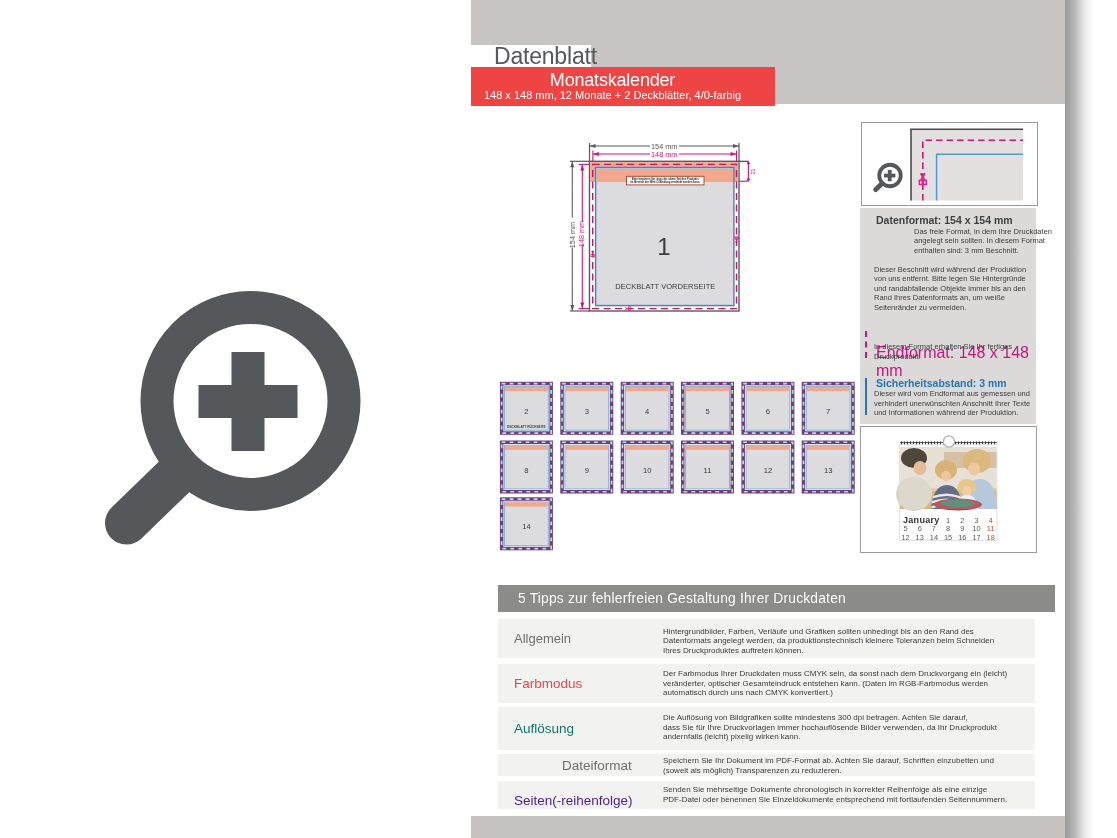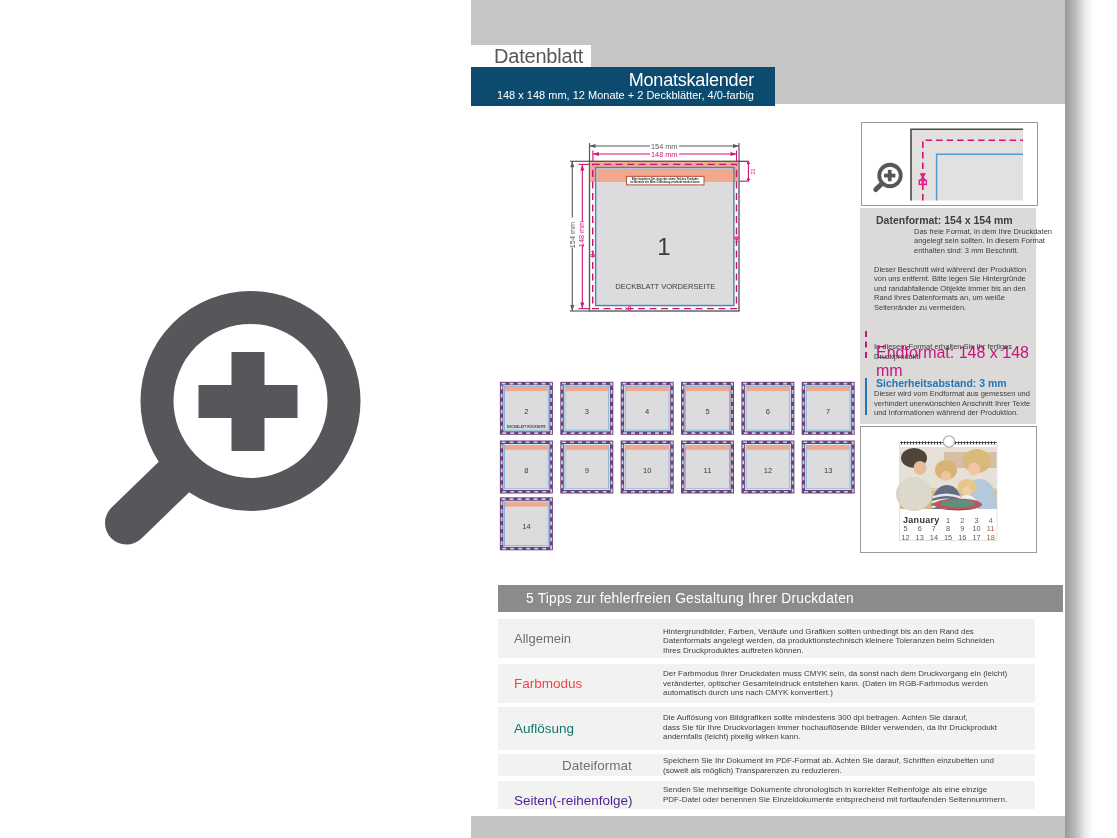--- a/index.html
+++ b/index.html
@@ -5,23 +5,23 @@
 <style>
   html,body{margin:0;padding:0;}
   body{width:1117px;height:838px;background:#fff;font-family:"Liberation Sans",sans-serif;position:relative;overflow:hidden;}
   .abs{position:absolute;}
 </style>
 </head>
 <body>
 
 <div class="abs" style="left:471px;top:0;width:594px;height:104px;background:#c6c5c3;"></div>
 
-<div class="abs" style="left:471px;top:45px;width:97px;height:30px;background:#ffffff;color:#56575a;font-size:20px;line-height:22px;padding-left:23px;letter-spacing:-0.2px;">Datenblatt</div>
-
-<div class="abs" style="left:471px;top:67px;width:283px;height:39px;background:#0c4a6e;color:#ffffff;text-align:right;padding-right:21px;">
+<div class="abs" style="left:471px;top:45px;width:97px;height:30px;background:#ffffff;color:#56575a;font-size:23px;line-height:22px;padding-left:23px;letter-spacing:-0.2px;">Datenblatt</div>
+
+<div class="abs" style="left:471px;top:67px;width:283px;height:39px;background:#ef4444;color:#ffffff;text-align:center;padding-right:21px;">
   <div style="font-size:18px;line-height:20px;margin-top:3px;letter-spacing:-0.2px;">Monatskalender</div>
   <div style="font-size:11px;line-height:11px;">148 x 148 mm, 12 Monate + 2 Deckblätter, 4/0-farbig</div>
 </div>
 
 <div class="abs" style="left:1065px;top:0;width:28px;height:838px;background:linear-gradient(to right,#999999 0%,#b9b9b9 35%,#ebebeb 72%,#ffffff 100%);"></div>
 
 <div class="abs" style="left:471px;top:816px;width:594px;height:22px;background:#c5c4c2;"></div>
 
 <div class="abs" style="left:861px;top:122px;width:175px;height:82px;background:#fff;border:1px solid #9a9a9a;"></div>
 
@@ -40,21 +40,21 @@
 <div class="abs" style="left:874px;top:342px;width:160px;font-size:7.5px;line-height:9.6px;color:#3c3d3f;">In diesem Format erhalten Sie Ihr fertiges Druckprodukt.</div>
 
 <div class="abs" style="left:865px;top:377.5px;height:37px;border-left:2.5px solid #2277bb;"></div>
 
 <div class="abs" style="left:876px;top:376.5px;width:170px;font-size:10.5px;font-weight:bold;color:#2277bb;">Sicherheitsabstand: 3 mm</div>
 
 <div class="abs" style="left:874px;top:389px;width:162px;font-size:7.5px;line-height:9.6px;color:#3c3d3f;">Dieser wird vom Endformat aus gemessen und verhindert unerwünschten Anschnitt Ihrer Texte und Informationen während der Produktion.</div>
 
 <div class="abs" style="left:860px;top:426px;width:175px;height:125px;background:#fff;border:1px solid #9a9a9a;"></div>
 
-<div class="abs" style="left:498px;top:585px;width:537px;height:27px;background:#8b8b89;color:#fff;font-size:13.8px;line-height:27px;padding-left:28px;letter-spacing:0.2px;">5 Tipps zur fehlerfreien Gestaltung Ihrer Druckdaten</div>
+<div class="abs" style="left:498px;top:585px;width:537px;height:27px;background:#8b8b89;color:#fff;font-size:13.8px;line-height:27px;padding-left:20px;letter-spacing:0.2px;">5 Tipps zur fehlerfreien Gestaltung Ihrer Druckdaten</div>
 
 <div class="abs" style="left:498px;top:619.4px;width:537px;height:38.3px;background:#f2f2f0;"></div>
 <div class="abs" style="left:514px;top:631px;font-size:13px;color:#6f7072;">Allgemein</div>
 <div class="abs" style="left:663px;top:626.5px;width:362px;font-size:8px;line-height:9.7px;color:#3c3d3f;">Hintergrundbilder, Farben, Verläufe und Grafiken sollten unbedingt bis an den Rand des<br>Datenformats angelegt werden, da produktionstechnisch kleinere Toleranzen beim Schneiden<br>Ihres Druckproduktes auftreten können.</div>
 
 <div class="abs" style="left:498px;top:663.5px;width:537px;height:39.7px;background:#f2f2f0;"></div>
 <div class="abs" style="left:514px;top:676px;font-size:13.5px;color:#ef4444;">Farbmodus</div>
 <div class="abs" style="left:663px;top:669px;width:370px;font-size:8px;line-height:9.7px;color:#3c3d3f;">Der Farbmodus Ihrer Druckdaten muss CMYK sein, da sonst nach dem Druckvorgang ein (leicht)<br>veränderter, optischer Gesamteindruck entstehen kann. (Daten im RGB-Farbmodus werden<br>automatisch durch uns nach CMYK konvertiert.)</div>
 
 <div class="abs" style="left:498px;top:707.4px;width:537px;height:42.2px;background:#f2f2f0;"></div>

